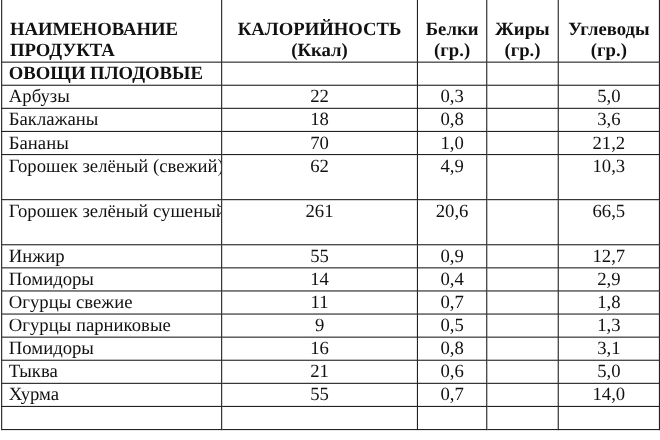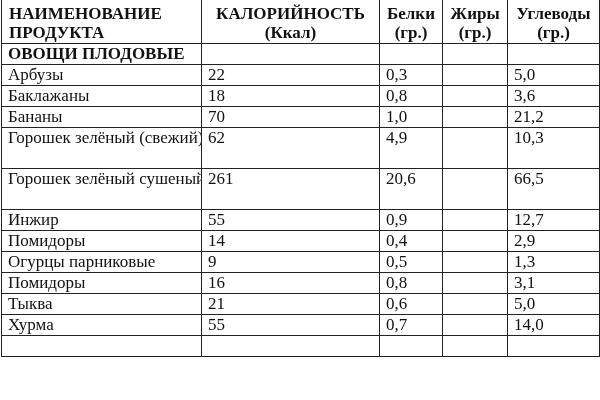--- a/index.html
+++ b/index.html
@@ -28,40 +28,40 @@
       padding: 0 6px;
       font-size: 17px;
       line-height: 20px;
       vertical-align: top;
       overflow: hidden;
       white-space: nowrap;
     }
     table.nutrition th {
       font-weight: bold;
       text-align: center;
-      padding-top: 4px;
+      padding-top: 17px;
       height: 39px;
       line-height: 19px;
     }
     table.nutrition th.col-name {
       text-align: left;
       padding-left: 7px;
     }
     tr.category td {
       font-weight: bold;
       height: 20px;
     }
     tr.item td {
       height: 20px;
     }
     tr.item.tall td {
       height: 40px;
     }
     td.num {
-      text-align: left;
+      text-align: center;
     }
     td.name {
       text-align: left;
       padding-left: 7px;
       white-space: normal;
       font-family: Liberation Serif, serif;
     }
     col.c-name { width: 200px; }
     col.c-kcal { width: 178px; }
     col.c-prot { width: 63px; }
@@ -155,20 +155,27 @@
       <td class="num">12,7</td>
     </tr>
     <tr class="item">
       <td class="name">Помидоры</td>
       <td class="num">14</td>
       <td class="num">0,4</td>
       <td class="num"></td>
       <td class="num">2,9</td>
     </tr>
     <tr class="item">
+      <td class="name">Огурцы свежие</td>
+      <td class="num">11</td>
+      <td class="num">0,7</td>
+      <td class="num"></td>
+      <td class="num">1,8</td>
+    </tr>
+    <tr class="item">
       <td class="name">Огурцы парниковые</td>
       <td class="num">9</td>
       <td class="num">0,5</td>
       <td class="num"></td>
       <td class="num">1,3</td>
     </tr>
     <tr class="item">
       <td class="name">Помидоры</td>
       <td class="num">16</td>
       <td class="num">0,8</td>

